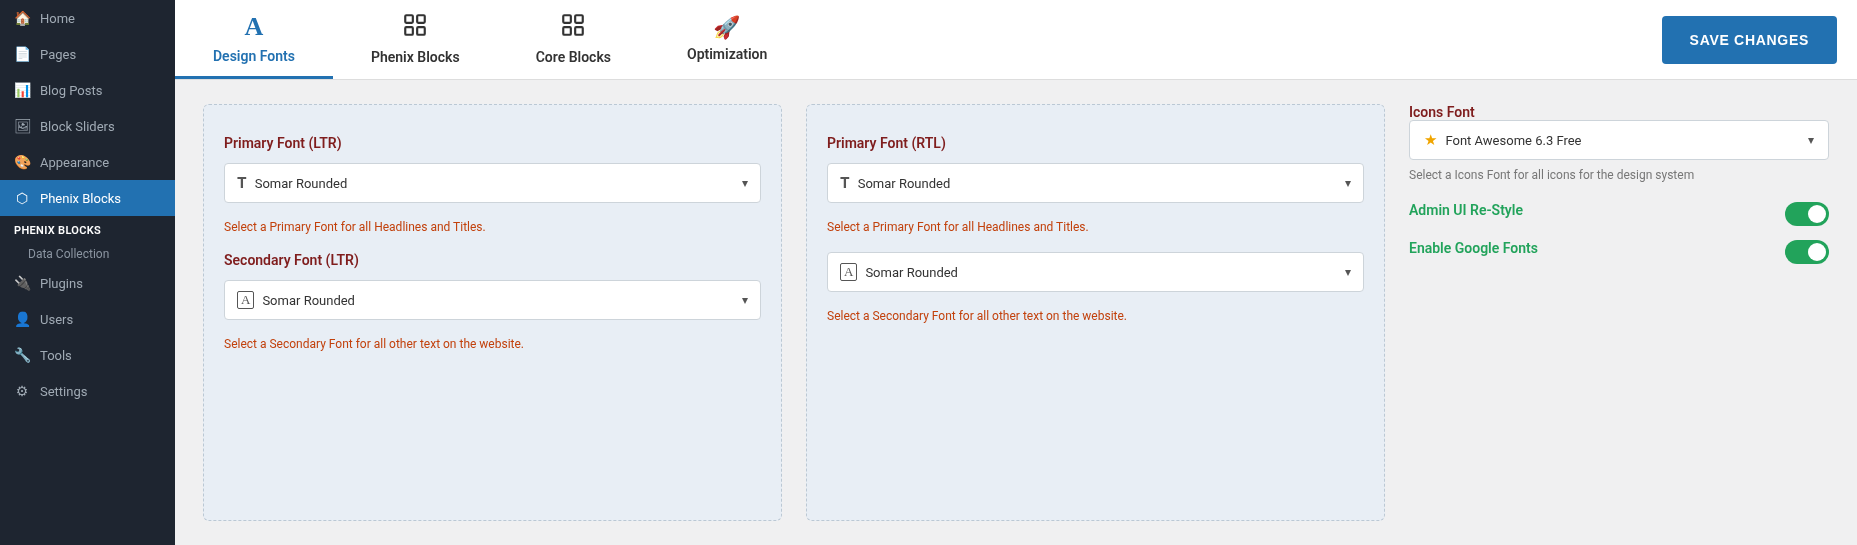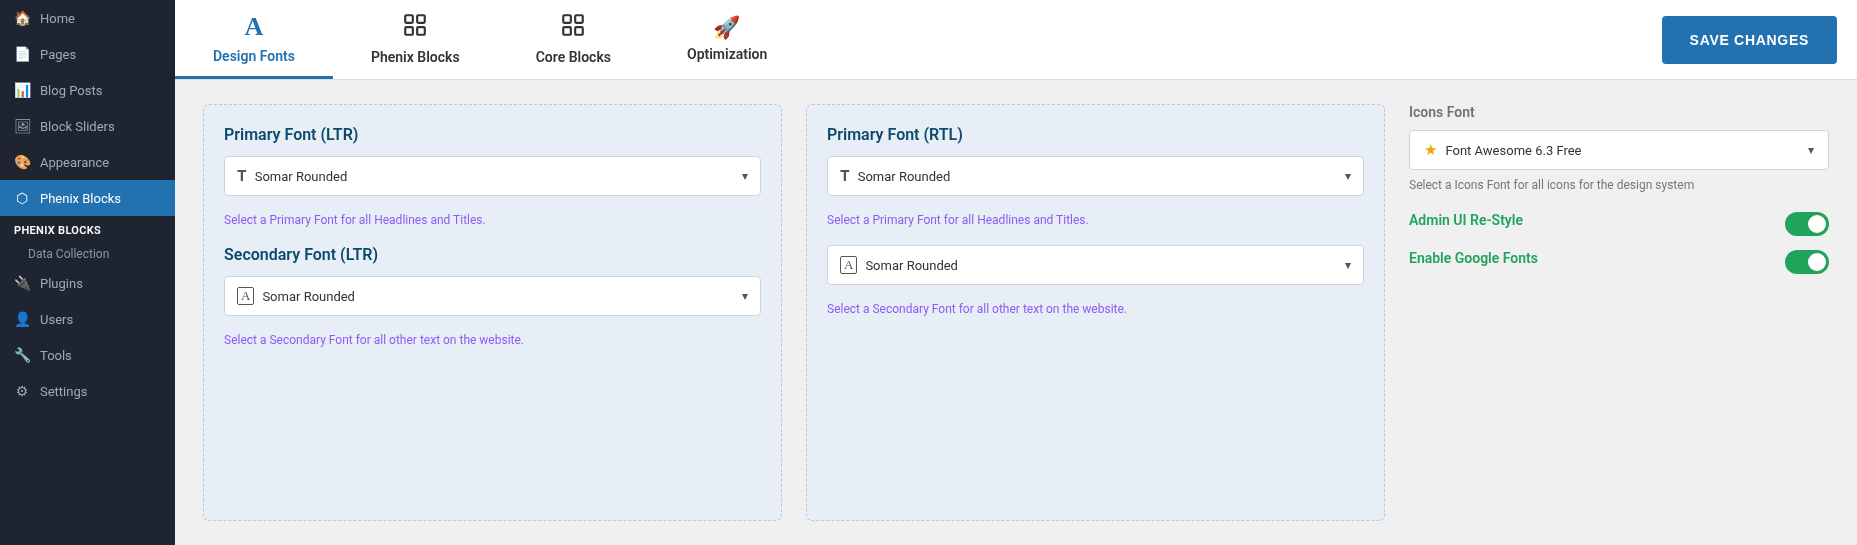--- a/index.html
+++ b/index.html
@@ -110,24 +110,25 @@
     
     .font-panel {
       background: #e8eef5;
       border: 1.5px dashed #bbc8d4;
       border-radius: 6px;
       padding: 20px;
       flex: 1;
       min-width: 0;
     }
     .panel-title {
-      font-size: 16px;
-      font-weight: 600;
-      color: #0c4a6e;
+      font-size: 14px;
+      font-weight: 600;
+      color: #7f1d1d;
       margin-bottom: 12px;
+      margin-top: 10px;
     }
     .font-select {
       background: #fff;
       border: 1px solid #cdd4da;
       border-radius: 4px;
       padding: 10px 12px;
       display: flex;
       align-items: center;
       justify-content: space-between;
       cursor: pointer;
@@ -137,35 +138,34 @@
       display: flex;
       align-items: center;
       gap: 8px;
       font-size: 13px;
       color: #333;
     }
     .font-select-icon { font-size: 15px; color: #555; }
     .chevron { font-size: 12px; color: #555; }
     .hint-text {
       font-size: 12px;
-      color: #8b5cf6;
+      color: #c2410c;
       margin-bottom: 18px;
       margin-top: 17px;
     }
 
     
     .right-panel {
       width: 420px;
       flex-shrink: 0;
     }
     .icons-font-label {
       font-size: 14px;
       font-weight: 600;
-      color: #737373;
-      margin-bottom: 10px;
+      color: #7f1d1d;
     }
     .icon-font-select {
       background: #fff;
       border: 1px solid #cdd4da;
       border-radius: 4px;
       padding: 10px 14px;
       display: flex;
       align-items: center;
       justify-content: space-between;
       cursor: pointer;

